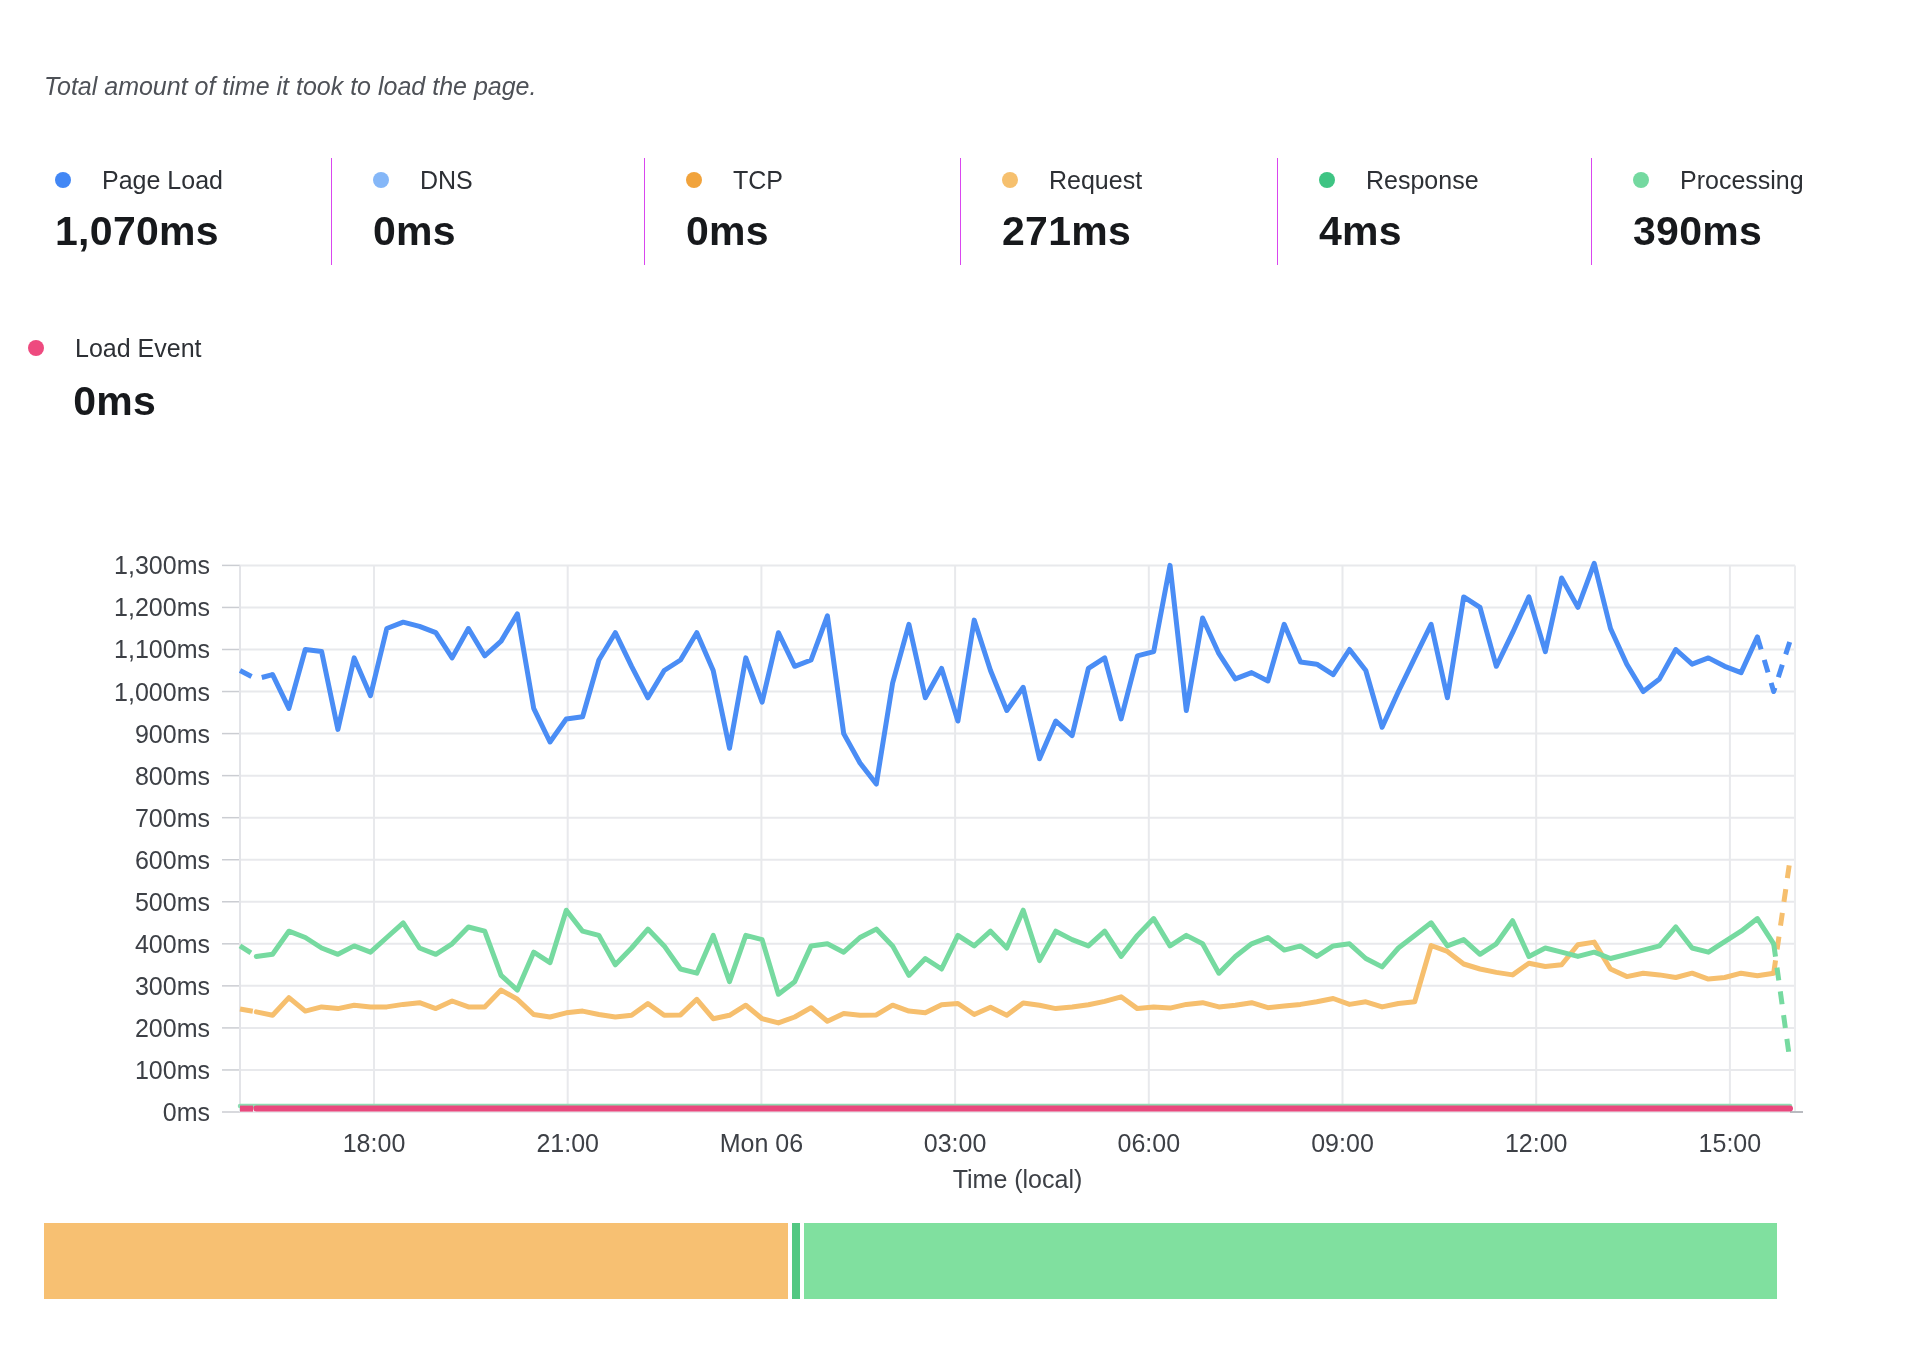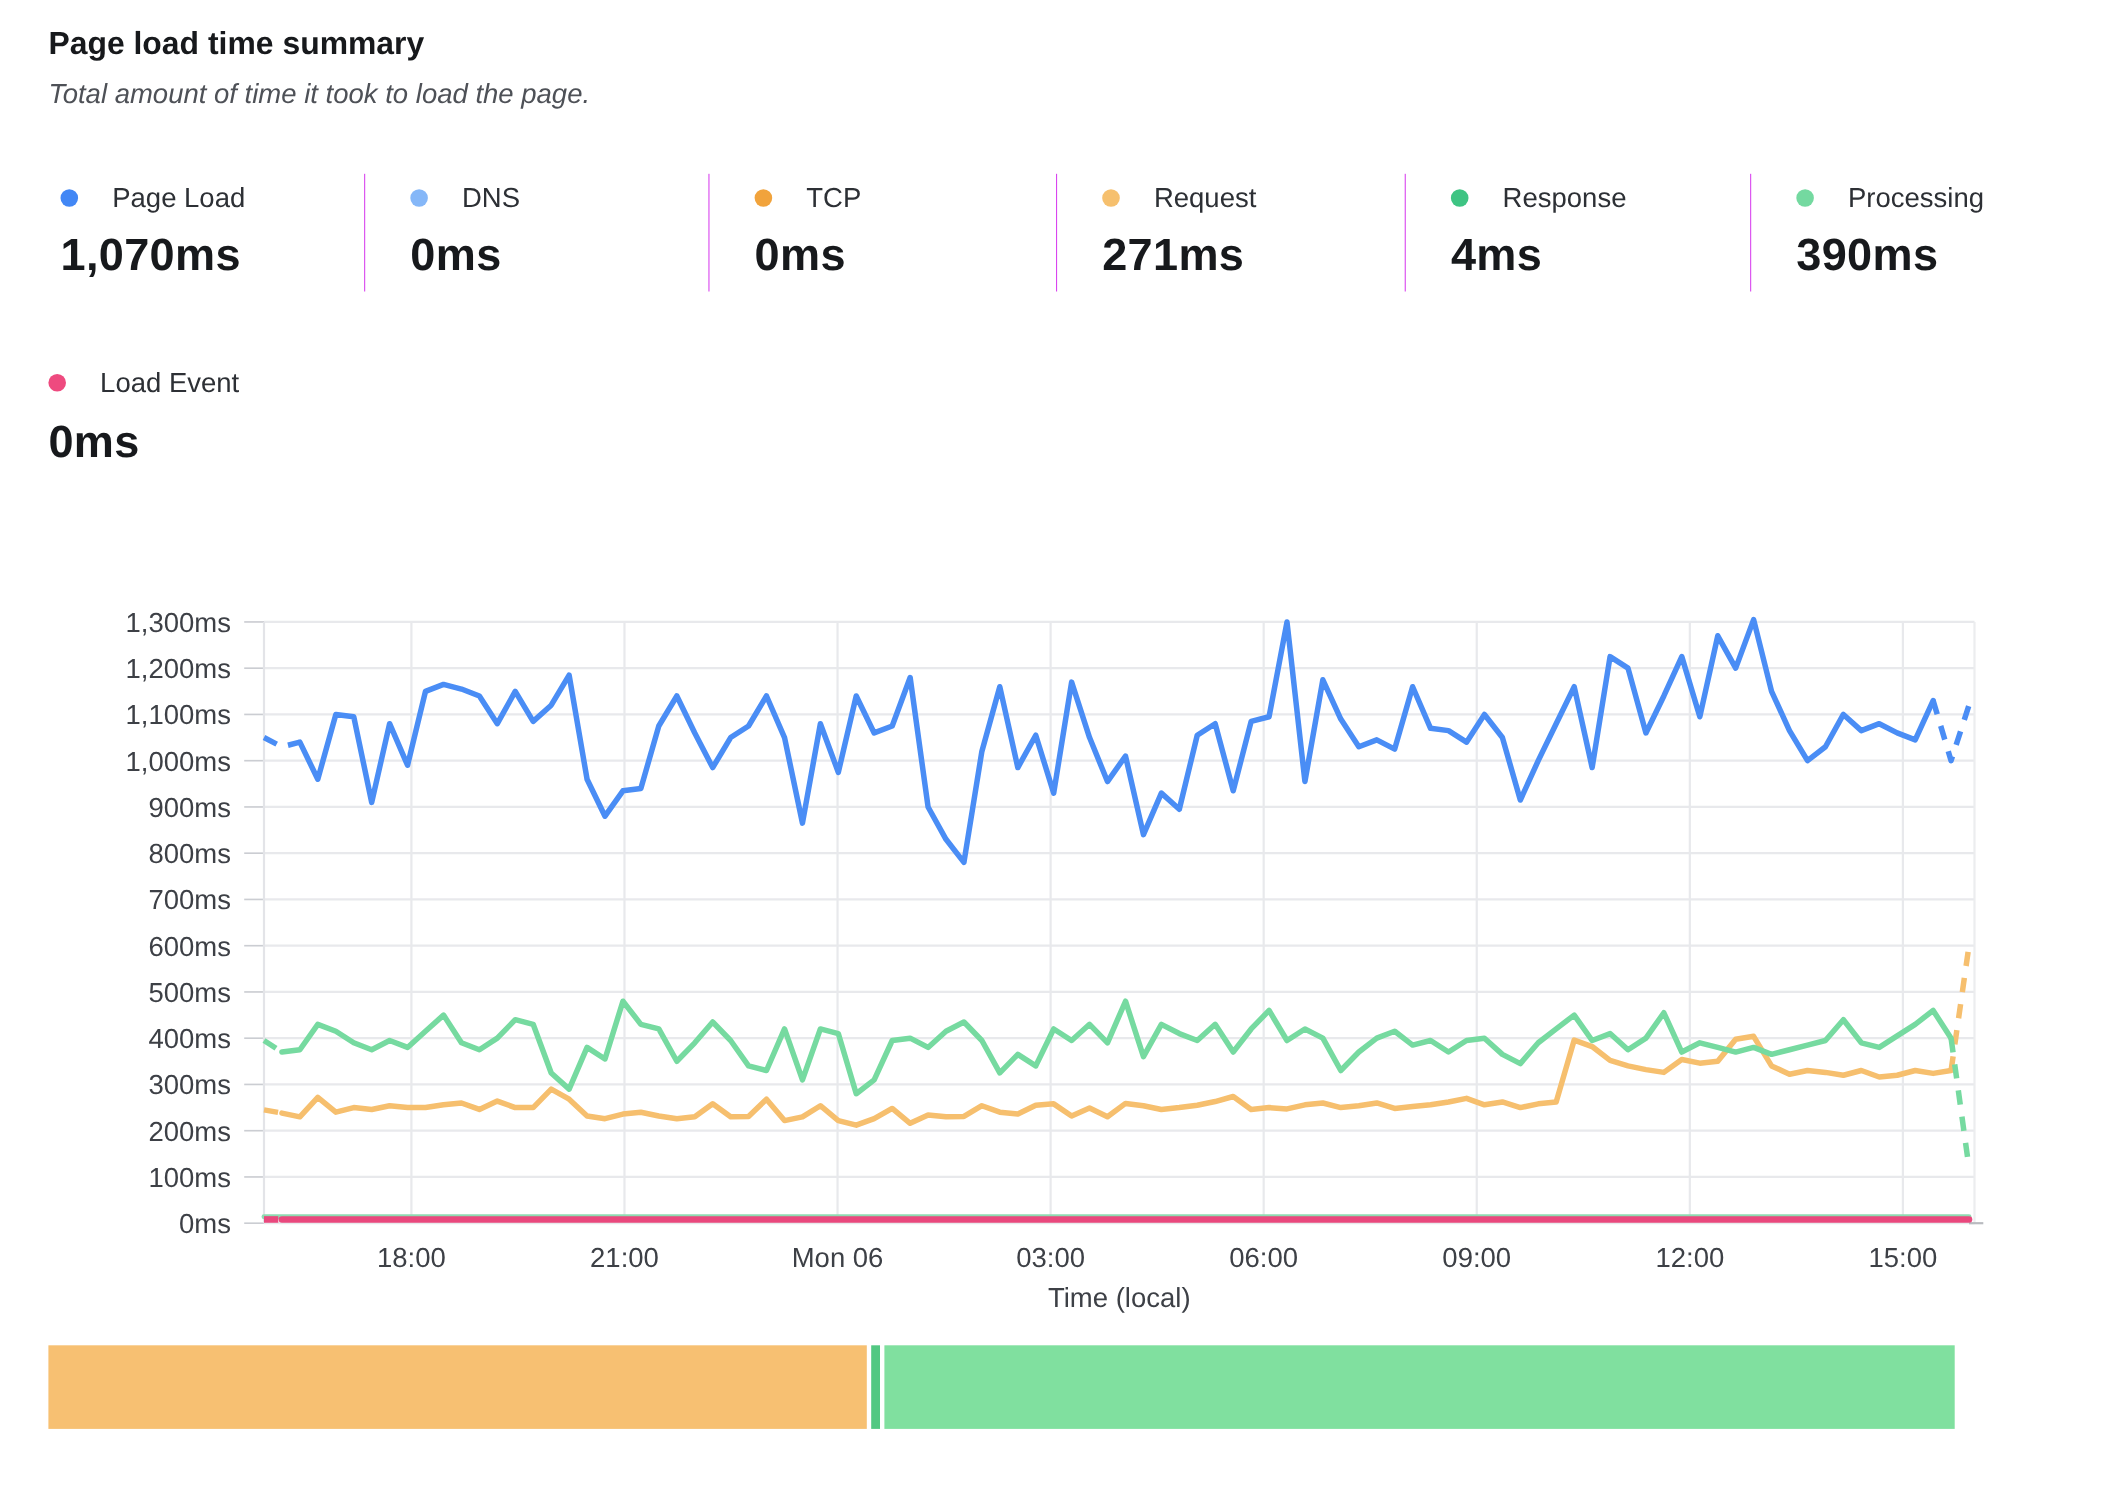--- a/index.html
+++ b/index.html
@@ -8,33 +8,32 @@
   .page{position:absolute;inset:0;}
   .title{position:absolute;left:44px;top:24px;font-size:29px;font-weight:700;color:#17191c;}
   .subtitle{position:absolute;left:44px;top:72px;font-size:25px;color:#4e5157;font-style:italic;}
   .stats{position:absolute;left:44px;top:158px;width:1846px;display:grid;
          grid-template-columns:287px 313px 316px 317px 314px 1fr;}
   .stat{padding:4px 0 10px 41px;border-left:1px solid #d946ef;}
   .stat:first-child{border-left:none;padding-left:11px;}
   .stat-label{display:flex;align-items:center;gap:31px;font-size:25px;color:#2d3035;height:36px;}
   .dot{width:16px;height:16px;border-radius:50%;flex:0 0 auto;}
   .stat-value{margin-top:10px;font-size:41px;font-weight:700;color:#17191c;letter-spacing:.3px;}
-  .load-event{position:absolute;left:44px;top:330px;}
+  .load-event{position:absolute;left:28px;top:330px;text-align:center;}
   .load-event .stat-value{margin-top:12px;}
   #chart{position:absolute;left:0;top:0;pointer-events:none;}
   .bar{position:absolute;left:44px;top:1223px;width:1733px;height:76px;display:flex;gap:4px;}
   .bar-seg{height:100%;}
   .bar-seg:last-child{flex:1;}
 </style>
 </head>
 <body>
 
 <div class="page">
 
-  <div class="title">Page load time summary</div>
   <div class="subtitle">Total amount of time it took to load the page.</div>
 
   <div class="stats" id="stats-row">
       <div class="stat">
         <div class="stat-label">
           <span class="dot" style="background:#4287f5"></span>
           <span>Page Load</span>
         </div>
         <div class="stat-value">1,070ms</div>
       </div>

